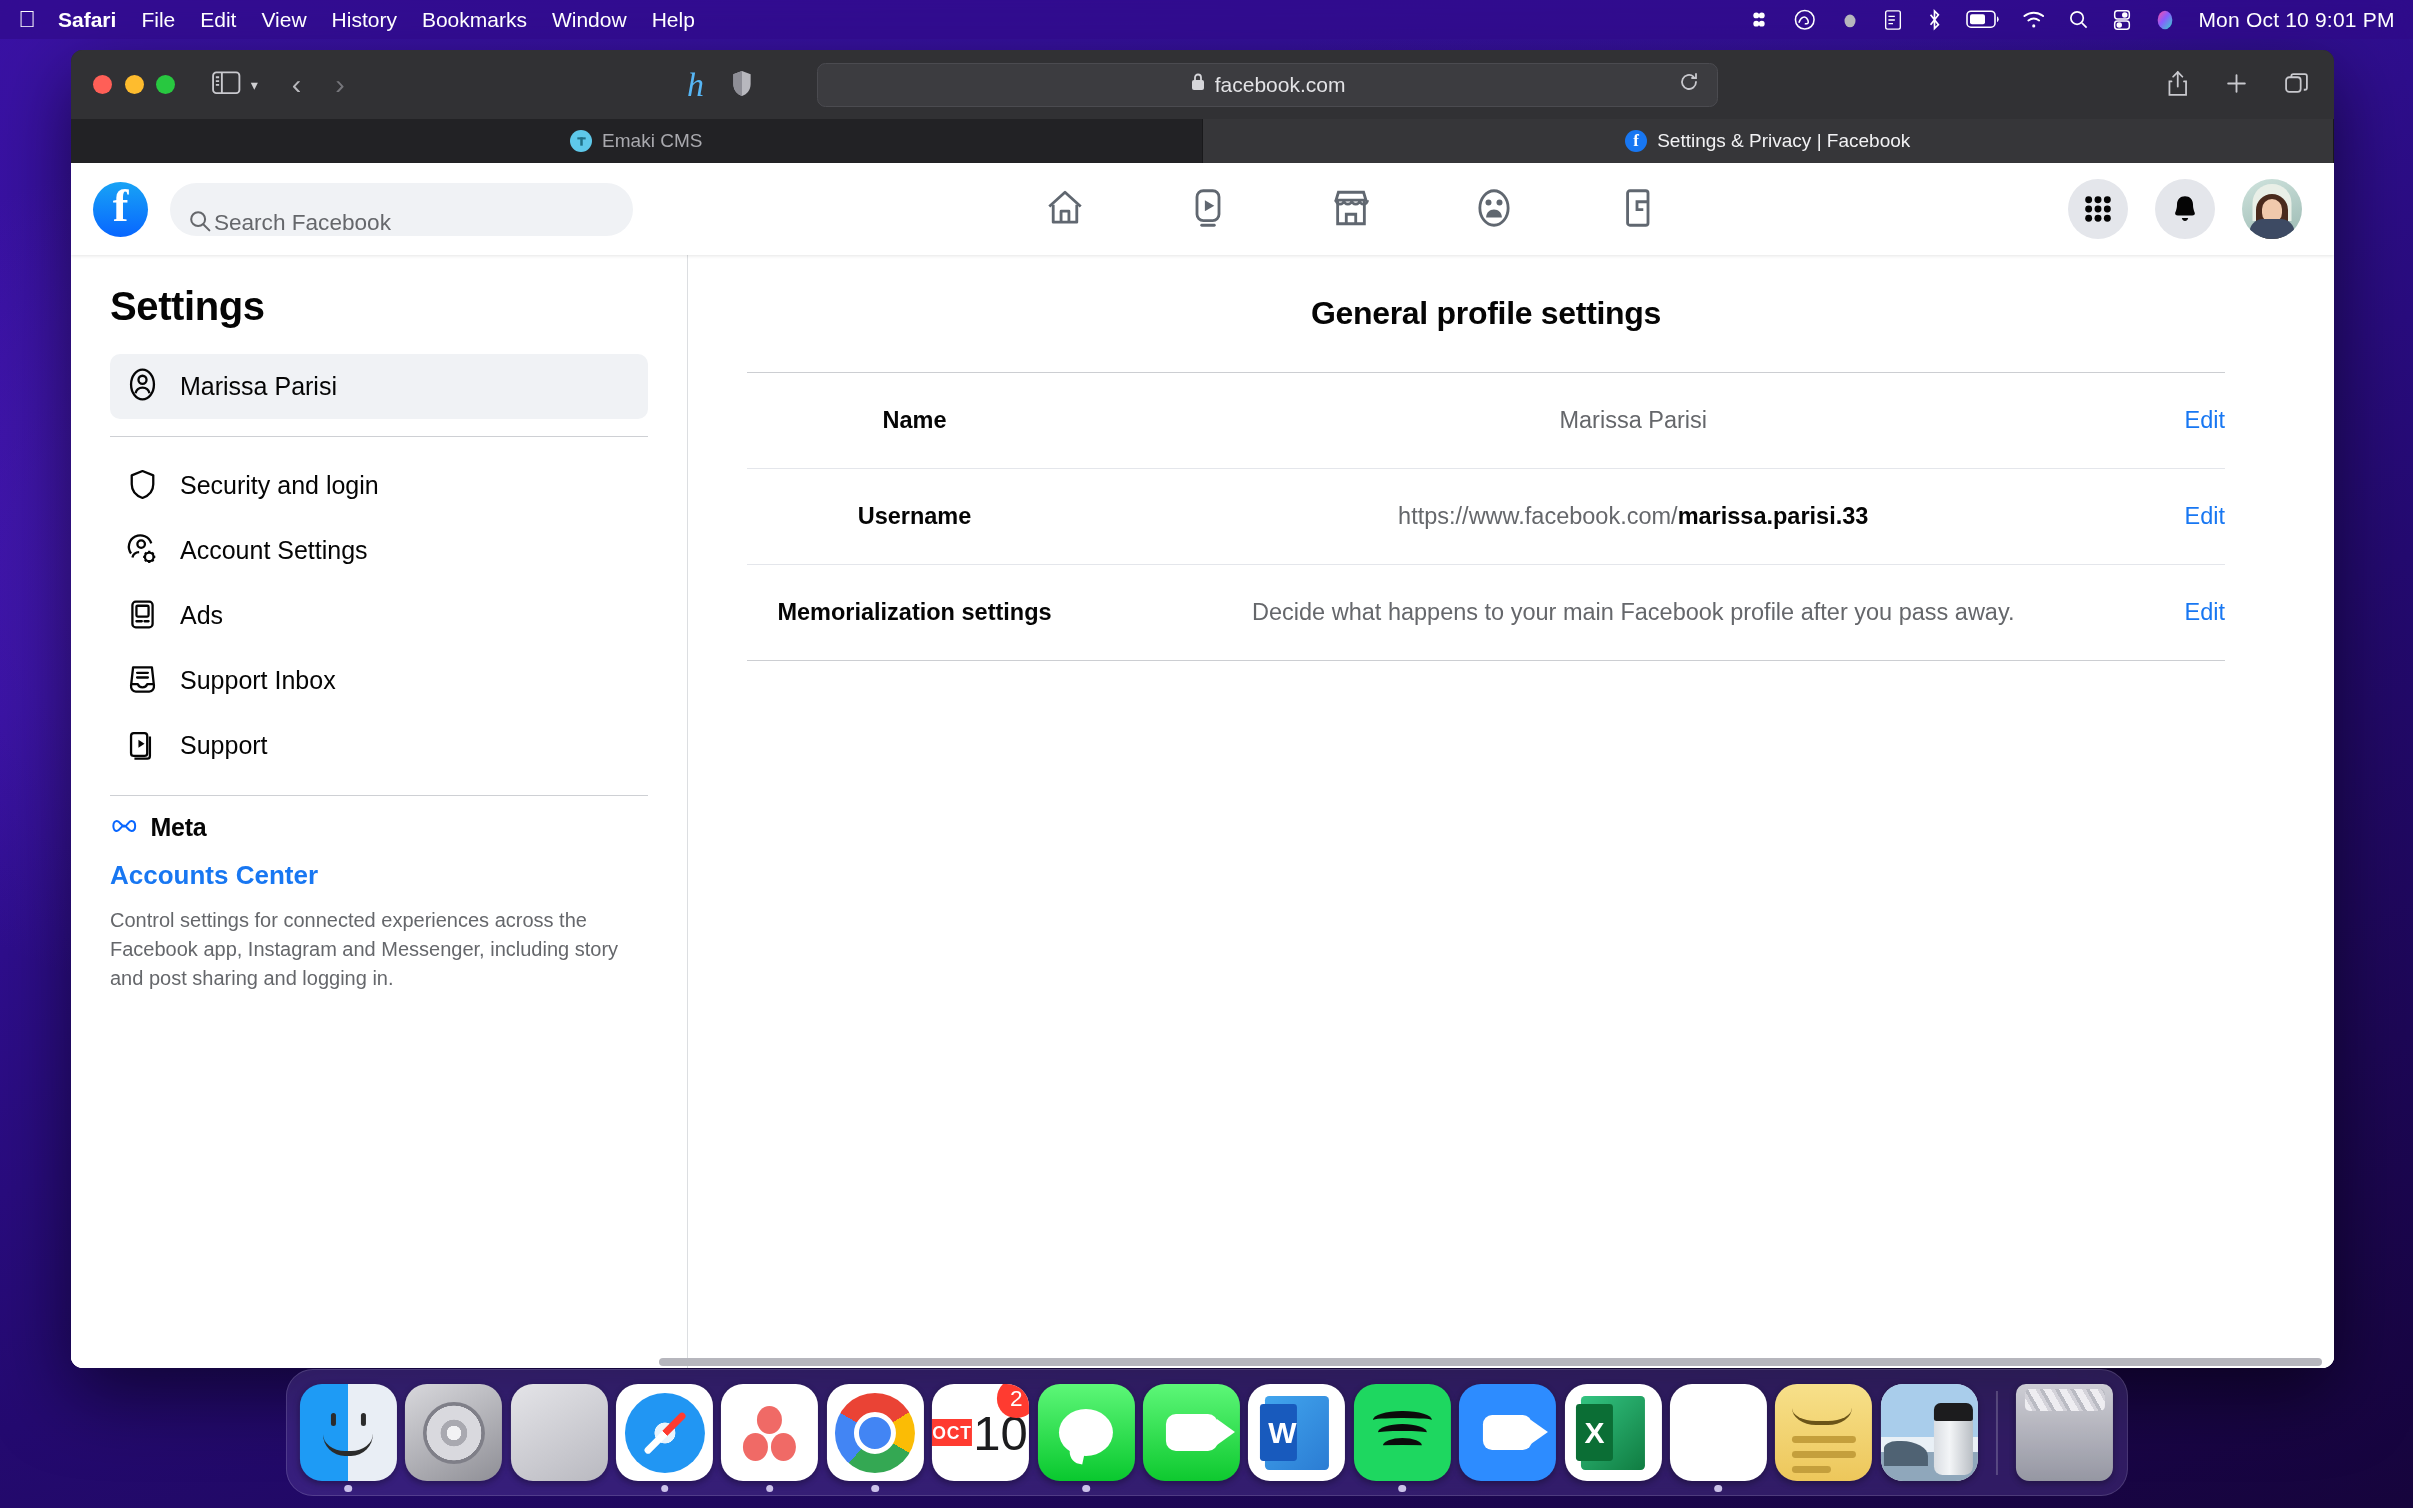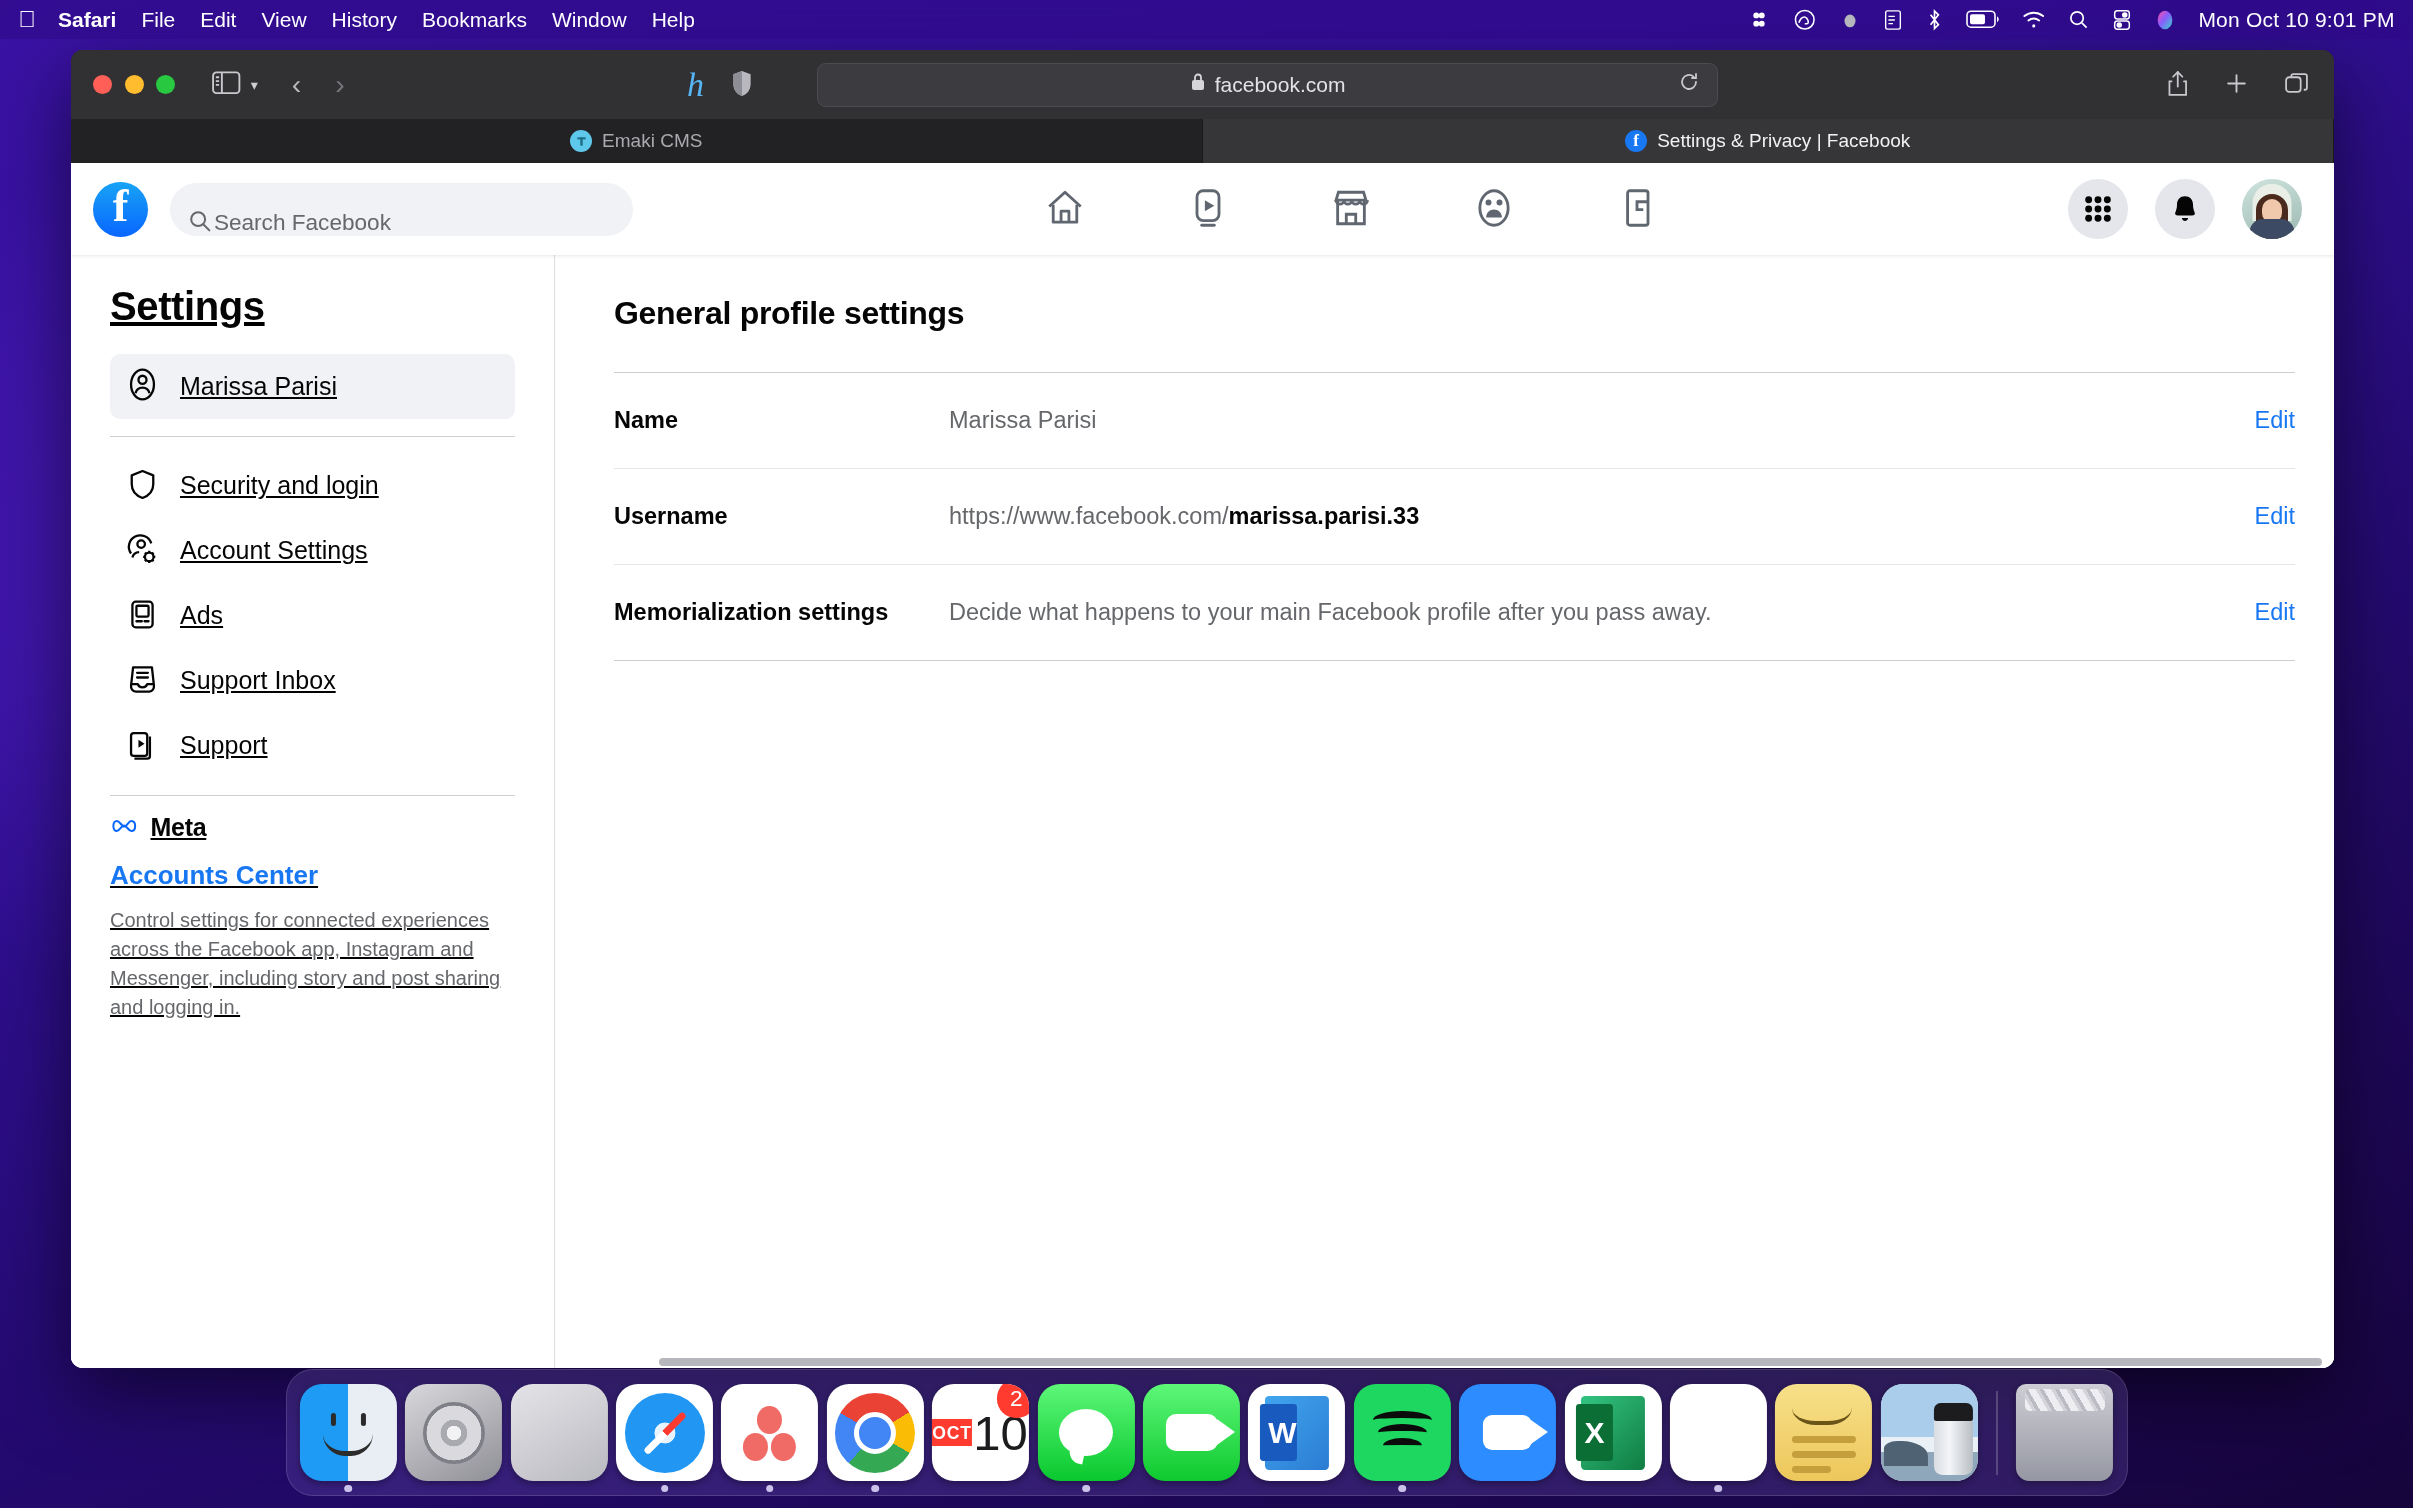--- a/index.html
+++ b/index.html
@@ -126,36 +126,36 @@
   .avatar .hair { position:absolute; left:50%; top:15px; transform:translateX(-50%);
     width:32px; height:45px; border-radius:16px 16px 11.7px 11.7px; background:#4a2a1d; }
   .avatar .face { position:absolute; left:50%; top:20px; transform:translateX(-50%);
     width:20px; height:23.5px; border-radius:10px; background:#f0c9ac; }
   .avatar .body { position:absolute; left:50%; bottom:0; transform:translateX(-50%);
     width:45px; height:20px; border-radius:13.4px 13.4px 0 0; background:#3d4a63; }
 
   .fbbody { flex: 1; display: flex; overflow: hidden; position: relative; background:#fff;}
 
   
-  .fbsidebar { width: 484px; border-right: 0.8px solid #dcdee1; padding: 28.5px 39px 0 39px; background:#fff;text-decoration:underline;}
+  .fbsidebar { width: 617px; border-right: 0.8px solid #dcdee1; padding: 28.5px 39px 0 39px; background:#fff;}
   .settings-title { font-size: 40px; font-weight: bold; color: #050505; margin-bottom: 25px; letter-spacing:-0.4px;}
   .side-item {
     display: flex; align-items: center; gap: 20px;
     height: 65px; padding: 0 15px; border-radius: 10px; cursor: pointer;
   }
   .side-item.active { background: #f0f2f5; }
   .side-item .lbl { font-size: 25px; color: #050505; }
   .side-div { height: 0.8px; background: #ced0d4; margin: 17px 0; }
   .meta-row { display: flex; align-items: center; gap: 12px; margin-top: 6.7px; }
   .meta-word { font-size: 25px; font-weight: 600; color: #050505; letter-spacing: -0.3px;}
   .acct-center { font-size: 26px; color: #1877f2; font-weight: bold; margin-top: 18.4px; }
   .acct-desc { font-size: 20px; color: #65676b; line-height: 1.45; margin-top: 15px; max-width: 524px;}
 
   
-  .fbmain { flex: 1; padding: 40px 39px 0 59px; background: #fff; overflow: hidden;}
+  .fbmain { flex: 1; padding: 40px 109px 0 59px; background: #fff; overflow: hidden; text-align: center;}
   .main-h1 { font-size: 32px; font-weight: bold; color: #050505; margin-bottom: 40px; letter-spacing:-0.3px;}
   .table { border-top: 0.8px solid #ccced2; }
   .trow { display: flex; align-items: center; height: 96px; border-bottom: 0.8px solid #e4e6eb; }
   .trow:last-child { border-bottom: 0.8px solid #ccced2; }
   .tlabel { width: 335px; font-size: 23.5px; font-weight: bold; color: #050505; flex:none;}
   .tvalue { flex: 1; font-size: 23.5px; color: #65676b; }
   .tvalue b { color: #050505; font-weight: bold; }
   .tedit { font-size: 23.5px; color: #1877f2; flex: none; }
 
   .hscroll { position:absolute; left: 0.8px; right: 0.8px; bottom: 2.5px; height: 8.4px; }

